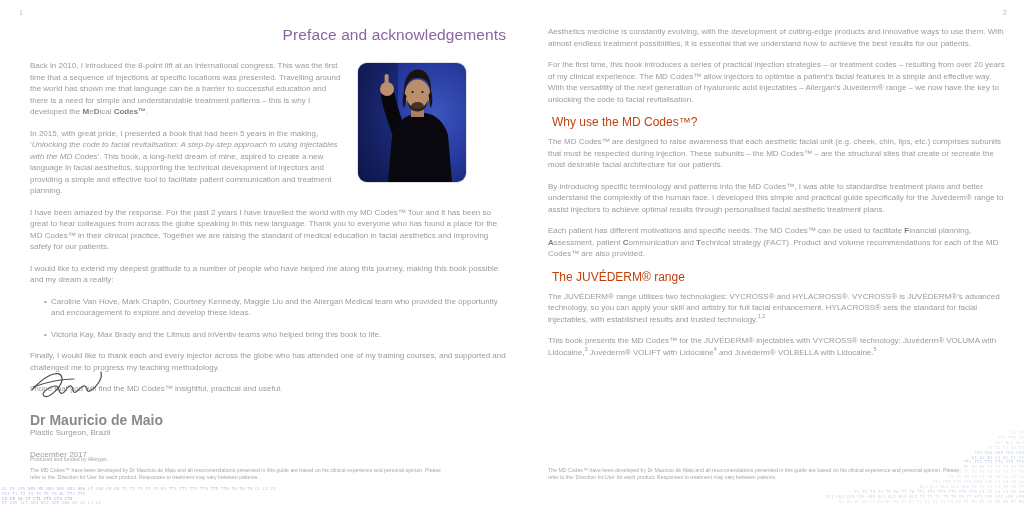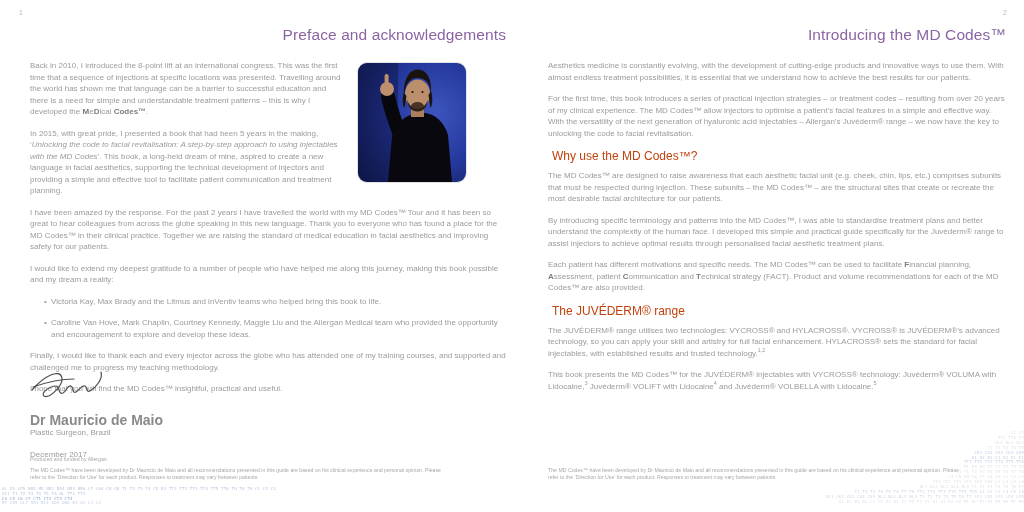--- a/index.html
+++ b/index.html
@@ -102,22 +102,22 @@
       </svg>
     </div>
 
     <p class="body"><span>Back in 2010, I introduced the 8-point lift at an international congress. This was the first time that a sequence of injections at specific locations was presented. Travelling around the world has shown me that language can be a barrier to successful education and there is a need for simple and understandable treatment patterns – this is why I developed the </span><span class="b">M</span><span>e</span><span class="b">D</span><span>ical </span><span class="b">Codes™</span><span>.</span></p>
 
     <p class="body"><span>In 2015, with great pride, I presented a book that had been 5 years in the making, ‘</span><span class="i">Unlocking the code to facial revitalisation: A step-by-step approach to using injectables with the MD Codes</span><span>’. This book, a long-held dream of mine, aspired to create a new language in facial aesthetics, supporting the technical development of injectors and providing a simple and effective tool to facilitate patient communication and treatment planning.</span></p>
 
     <p class="body">I have been amazed by the response. For the past 2 years I have travelled the world with my MD Codes™ Tour and it has been so great to hear colleagues from across the globe speaking in this new language. Thank you to everyone who has found a place for the MD Codes™ in their clinical practice. Together we are raising the standard of medical education in facial aesthetics and improving safety for our patients.</p>
     <p class="body">I would like to extend my deepest gratitude to a number of people who have helped me along this journey, making this book possible and my dream a reality:</p>
 
+    <p class="body bullet bullet-tight">Caroline Van Hove, Mark Chaplin, Courtney Kennedy, Maggie Liu and the Allergan Medical team who provided the opportunity and encouragement to explore and develop these ideas.</p>
     <p class="body bullet">Victoria Kay, Max Brady and the Litmus and inVentiv teams who helped bring this book to life.</p>
-    <p class="body bullet bullet-tight">Caroline Van Hove, Mark Chaplin, Courtney Kennedy, Maggie Liu and the Allergan Medical team who provided the opportunity and encouragement to explore and develop these ideas.</p>
 
     <p class="body">Finally, I would like to thank each and every injector across the globe who has attended one of my training courses, and supported and challenged me to progress my teaching methodology.</p>
     <p class="body">I hope that you will find the MD Codes™ insightful, practical and useful.</p>
   </div>
 
   <div class="footer-block">
     <div class="signature">
       <svg width="96" height="44" viewBox="0 0 96 44">
         <g stroke="#4e4e4e" stroke-width="1.2" fill="none" stroke-linecap="round">
           <path d="M2,24 C14,10 30,2 32,12 C33,20 19,33 14,30 C10,27 20,20 26,20 C30,20 28,29 33,27 C37,25 37,19 41,20 C44,21 42,28 46,26 C50,24 51,19 55,20 C58,21 56,27 60,25 C67,21 73,12 71,6"></path>
@@ -136,21 +136,20 @@
   <div class="decor decor-left">
       <div>AL E5 LP5 NB5 MD NB3 NR4 NR3 NR6 LF C04 CB GN T1 T2 T3 T4 CE B1 TT1 TT2 TT3 TT4 TT5 TT6 TH TH TH C1 C2 C3</div>
       <div>CK1 T1 T2 T3 T4 T5 T6 NL TT1 TT2</div>
       <div>C4 C5 C6 C7 CT1 CT2 CT3 CT4</div>
       <div>RF CB5 GL7 SB3 NL4 GD5 GN6 B1 A2 L1 L2</div>
     </div>
 
   <div class="page-num page-num-right">2</div>
 
   <div class="col col-right">
-    <h1 class="title">Introducing the MD Codes™</h1>
 
     <p class="body">Aesthetics medicine is constantly evolving, with the development of cutting-edge products and innovative ways to use them. With almost endless treatment possibilities, it is essential that we understand how to achieve the best results for our patients.</p>
     <p class="body">For the first time, this book introduces a series of practical injection strategies – or treatment codes – resulting from over 20 years of my clinical experience. The MD Codes™ allow injectors to optimise a patient’s facial features in a simple and effective way. With the versatility of the next generation of hyaluronic acid injectables – Allergan’s Juvéderm® range – we now have the key to unlocking the code to facial revitalisation.</p>
 
     <h2 class="subtitle">Why use the MD Codes™?</h2>
     <p class="body">The MD Codes™ are designed to raise awareness that each aesthetic facial unit (e.g. cheek, chin, lips, etc.) comprises subunits that must be respected during injection. These subunits – the MD Codes™ – are the structural sites that create or recreate the most desirable facial architecture for our patients.</p>
     <p class="body">By introducing specific terminology and patterns into the MD Codes™, I was able to standardise treatment plans and better understand the complexity of the human face. I developed this simple and practical guide specifically for the Juvéderm® range to assist injectors to achieve optimal results through personalised facial aesthetic treatment plans.</p>
 
     <p class="body"><span>Each patient has different motivations and specific needs. The MD Codes™ can be used to facilitate </span><span class="b">F</span><span>inancial planning, </span><span class="b">A</span><span>ssessment, patient </span><span class="b">C</span><span>ommunication and </span><span class="b">T</span><span>echnical strategy (FACT). Product and volume recommendations for each of the MD Codes™ are also provided.</span></p>
 

